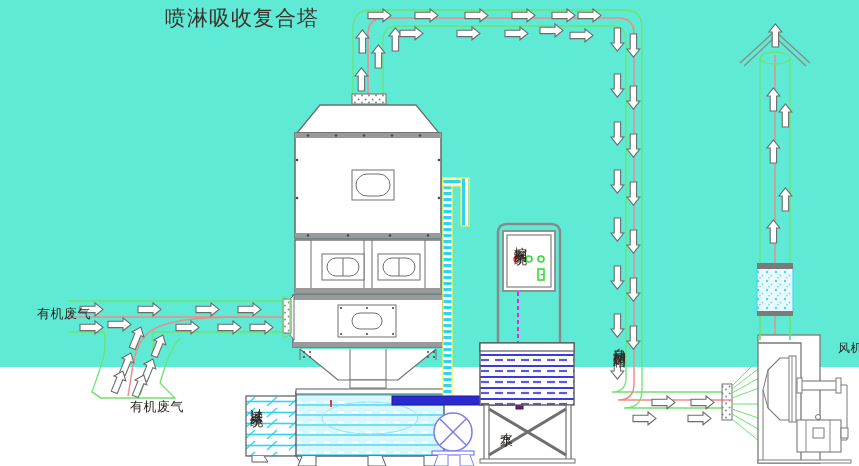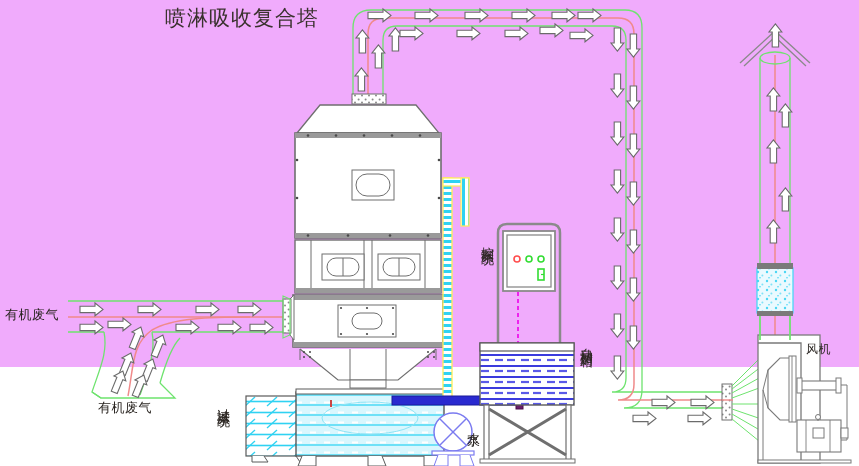--- a/index.html
+++ b/index.html
@@ -1,22 +1,22 @@
 <!DOCTYPE html>
 <html><head>
 <meta charset="utf-8">
 <title>喷淋吸收复合塔</title>
 <style>
   html,body{margin:0;padding:0;background:#ffffff;}
   body{width:859px;height:466px;overflow:hidden;
        font-family:"Liberation Serif","DejaVu Serif",serif;}
-  #stage{position:relative;width:859px;height:367px;background:#f0abfc;}
+  #stage{position:relative;width:859px;height:367px;background:#5eead4;}
   svg#diagram{position:absolute;left:0;top:0;width:859px;height:466px;display:block;}
-  .lbl{position:absolute;color:#2b2622;font-family:Liberation Serif, serif;
-       font-size:13px;line-height:15px;white-space:pre;letter-spacing:0.5px;}
+  .lbl{position:absolute;color:#2b2622;font-family:Liberation Mono, monospace;
+       font-size:13px;line-height:15px;white-space:pre;letter-spacing:0.5px;margin-left:32px;}
   .lbl-v{writing-mode:vertical-rl;text-orientation:upright;line-height:16px;letter-spacing:2px;}
   #page-title{position:absolute;left:165px;top:4px;font-size:21px;color:#3a322e;
        font-family:"Liberation Sans","DejaVu Sans",sans-serif;letter-spacing:1px;white-space:pre;}
 </style>
 </head>
 <body>
 
 <div id="stage">
 
   <svg id="diagram" viewBox="0 0 859 466">

